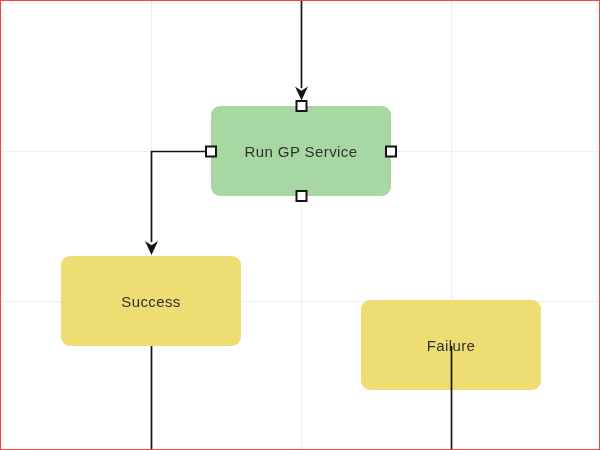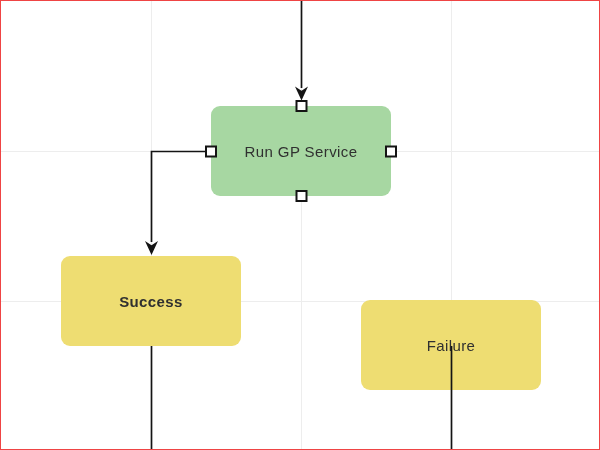--- a/index.html
+++ b/index.html
@@ -49,21 +49,21 @@
     <line x1="150.5" y1="0" x2="150.5" y2="450" stroke-width="1" stroke="#ededed"></line>
     <line x1="300.5" y1="0" x2="300.5" y2="450" stroke-width="1" stroke="#ededed"></line>
     <line x1="450.5" y1="0" x2="450.5" y2="450" stroke-width="1" stroke="#ededed"></line>
     <line x1="0" y1="150.5" x2="600" y2="150.5" stroke-width="1" stroke="#ededed"></line>
     <line x1="0" y1="300.5" x2="600" y2="300.5" stroke-width="1" stroke="#ededed"></line>
   </svg>
 
   <div class="node" id="node-run-gp-service" style="background-color: rgb(167, 215, 162);">
     <span class="node-label">Run GP Service</span>
   </div>
-  <div class="node" id="node-success" style="background-color: rgb(238, 221, 114); font-weight: bold;">
+  <div class="node" id="node-success" style="background-color: rgb(238, 221, 114);">
     <span class="node-label">Success</span>
   </div>
   <div class="node" id="node-failure" style="background-color: rgb(238, 221, 114);">
     <span class="node-label">Failure</span>
   </div>
 
   <svg class="layer" width="600" height="450" viewBox="0 0 600 450">
 
     <path class="connector" d="M300.5 0 L300.5 87" stroke-width="1.7" stroke="#141414"></path>
     <polygon points="300.5,99.5 294,85.5 300.5,89.8 307,85.5" fill="#141414"></polygon>

